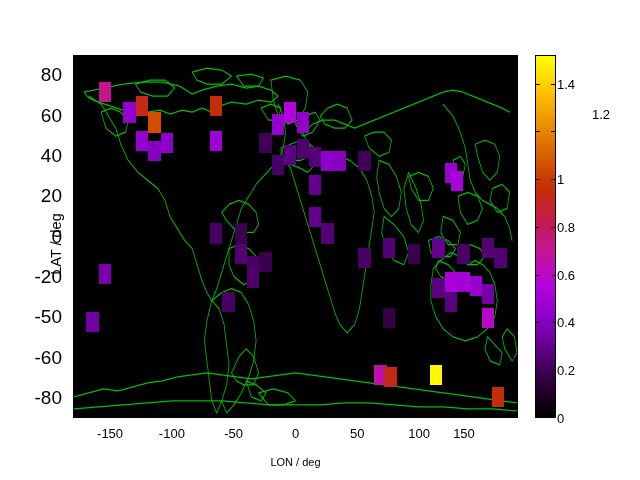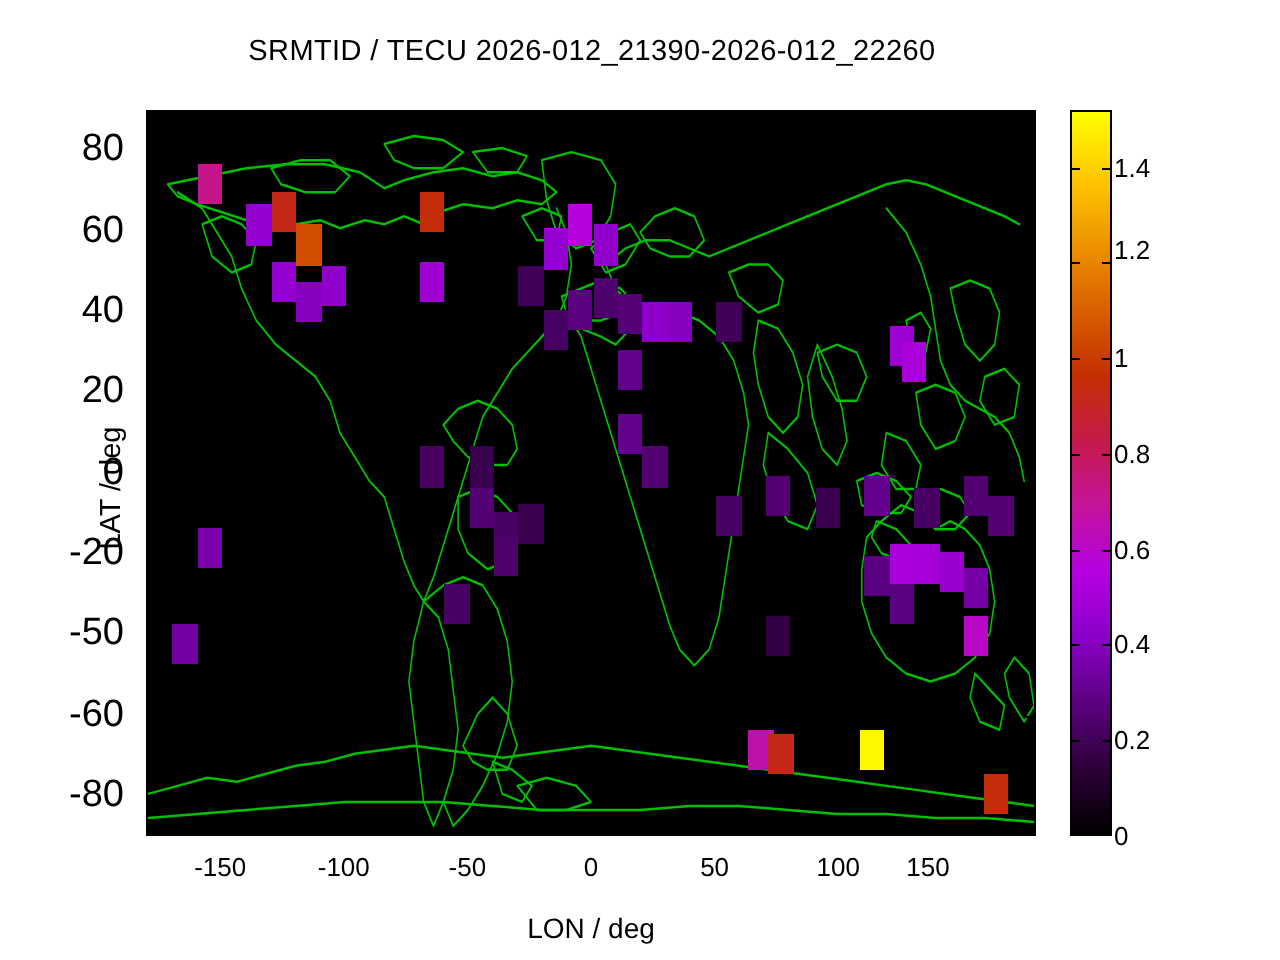--- a/index.html
+++ b/index.html
@@ -28,38 +28,37 @@
   }
 
   .cell{position:absolute;}
   .ylab{position:absolute;width:62px;text-align:right;font-size:19px;transform:translateY(-50%);}
   .xlab{position:absolute;text-align:center;font-size:13px;width:60px;transform:translateX(-50%);}
   #ytitle{
     position:absolute;left:-24px;top:236px;width:160px;text-align:center;
     font-size:14.5px;transform:rotate(-90deg);transform-origin:center;
   }
   #xtitle{
-    position:absolute;left:73px;top:456px;width:445px;text-align:center;font-size:14px;
+    position:absolute;left:73px;top:456px;width:445px;text-align:center;font-size:11px;
   }
 
   
   #cbar{
     position:absolute;left:535px;top:55px;width:21px;height:363px;
     box-sizing:border-box;border:1px solid #000;
   }
   #cbarfill{position:absolute;left:0;top:0;width:100%;height:100%;}
   .cbtick{position:absolute;left:557px;font-size:13px;transform:translateY(-50%);white-space:nowrap;}
   .cbmark{position:absolute;width:5px;height:1px;background:#000;}
 </style>
 </head>
 <body>
 
 <div id="root">
 
-  <div id="title">SRMTID / TECU 2026-012_21390-2026-012_22260</div>
 
   <div id="plot">
     <svg id="coast" viewBox="0 0 360 180" preserveAspectRatio="none">
       <g fill="none" stroke="#00c000" stroke-width="0.62" stroke-linejoin="round" stroke-linecap="round">
 
         <path d="M8,18 L24,16 L40,14 L56,13 L72,13 L86,15 L96,19 L104,17 L116,15 L128,14 L140,16 L150,15 L160,17 L166,20 L160,23 L150,22 L140,24 L128,23 L118,25 L112,28 L104,26 L96,28 L88,27 L78,29 L70,27 L60,28 L50,26 L40,27 L30,25 L20,23 L12,21 Z"></path>
         <path d="M12,20 L22,24 L28,30 L34,36 L38,44 L44,52 L52,58 L60,62 L68,66 L74,72 L78,80 L84,86 L90,92 L96,96 L100,104 L104,112 L108,118 L112,122"></path>
         <path d="M112,122 L116,116 L120,108 L124,100 L128,92 L132,84 L136,76 L142,70 L148,64 L154,60 L160,56 L166,52 L170,46 L172,38 L170,30 L166,24"></path>
         <path d="M120,78 L126,74 L134,72 L142,74 L148,78 L150,84 L146,88 L138,88 L130,86 L124,82 Z"></path>
         <path d="M22,28 L30,26 L38,28 L44,32 L42,38 L34,40 L26,36 Z"></path>
@@ -224,21 +223,21 @@
   <div id="ytitle">LAT / deg</div>
   <div id="xtitle">LON / deg</div>
 
   <div id="cbar">
     <div id="cbarfill" style="background: linear-gradient(to top, rgb(0, 0, 0), rgb(43, 0, 56), rgb(91, 0, 128), rgb(140, 0, 200), rgb(180, 0, 224), rgb(196, 20, 155), rgb(196, 26, 74), rgb(196, 48, 0), rgb(217, 96, 0), rgb(238, 148, 0), rgb(255, 200, 0), rgb(255, 255, 0));"></div>
   </div>
   <div id="cbticks">
       <div class="cbtick" style="top: 83.6579px;">1.4</div>
       <div class="cbmark" style="left: 535px; top: 83.6579px;"></div>
       <div class="cbmark" style="left: 551px; top: 83.6579px;"></div>
-      <div class="cbtick" style="top: 125px;">1.2</div>
+      <div class="cbtick" style="top: 114px; margin-left: 35px;">1.2</div>
       <div class="cbmark" style="left: 535px; top: 131.421px;"></div>
       <div class="cbmark" style="left: 551px; top: 131.421px;"></div>
       <div class="cbtick" style="top: 179.184px;">1</div>
       <div class="cbmark" style="left: 535px; top: 179.184px;"></div>
       <div class="cbmark" style="left: 551px; top: 179.184px;"></div>
       <div class="cbtick" style="top: 226.947px;">0.8</div>
       <div class="cbmark" style="left: 535px; top: 226.947px;"></div>
       <div class="cbmark" style="left: 551px; top: 226.947px;"></div>
       <div class="cbtick" style="top: 274.711px;">0.6</div>
       <div class="cbmark" style="left: 535px; top: 274.711px;"></div>

